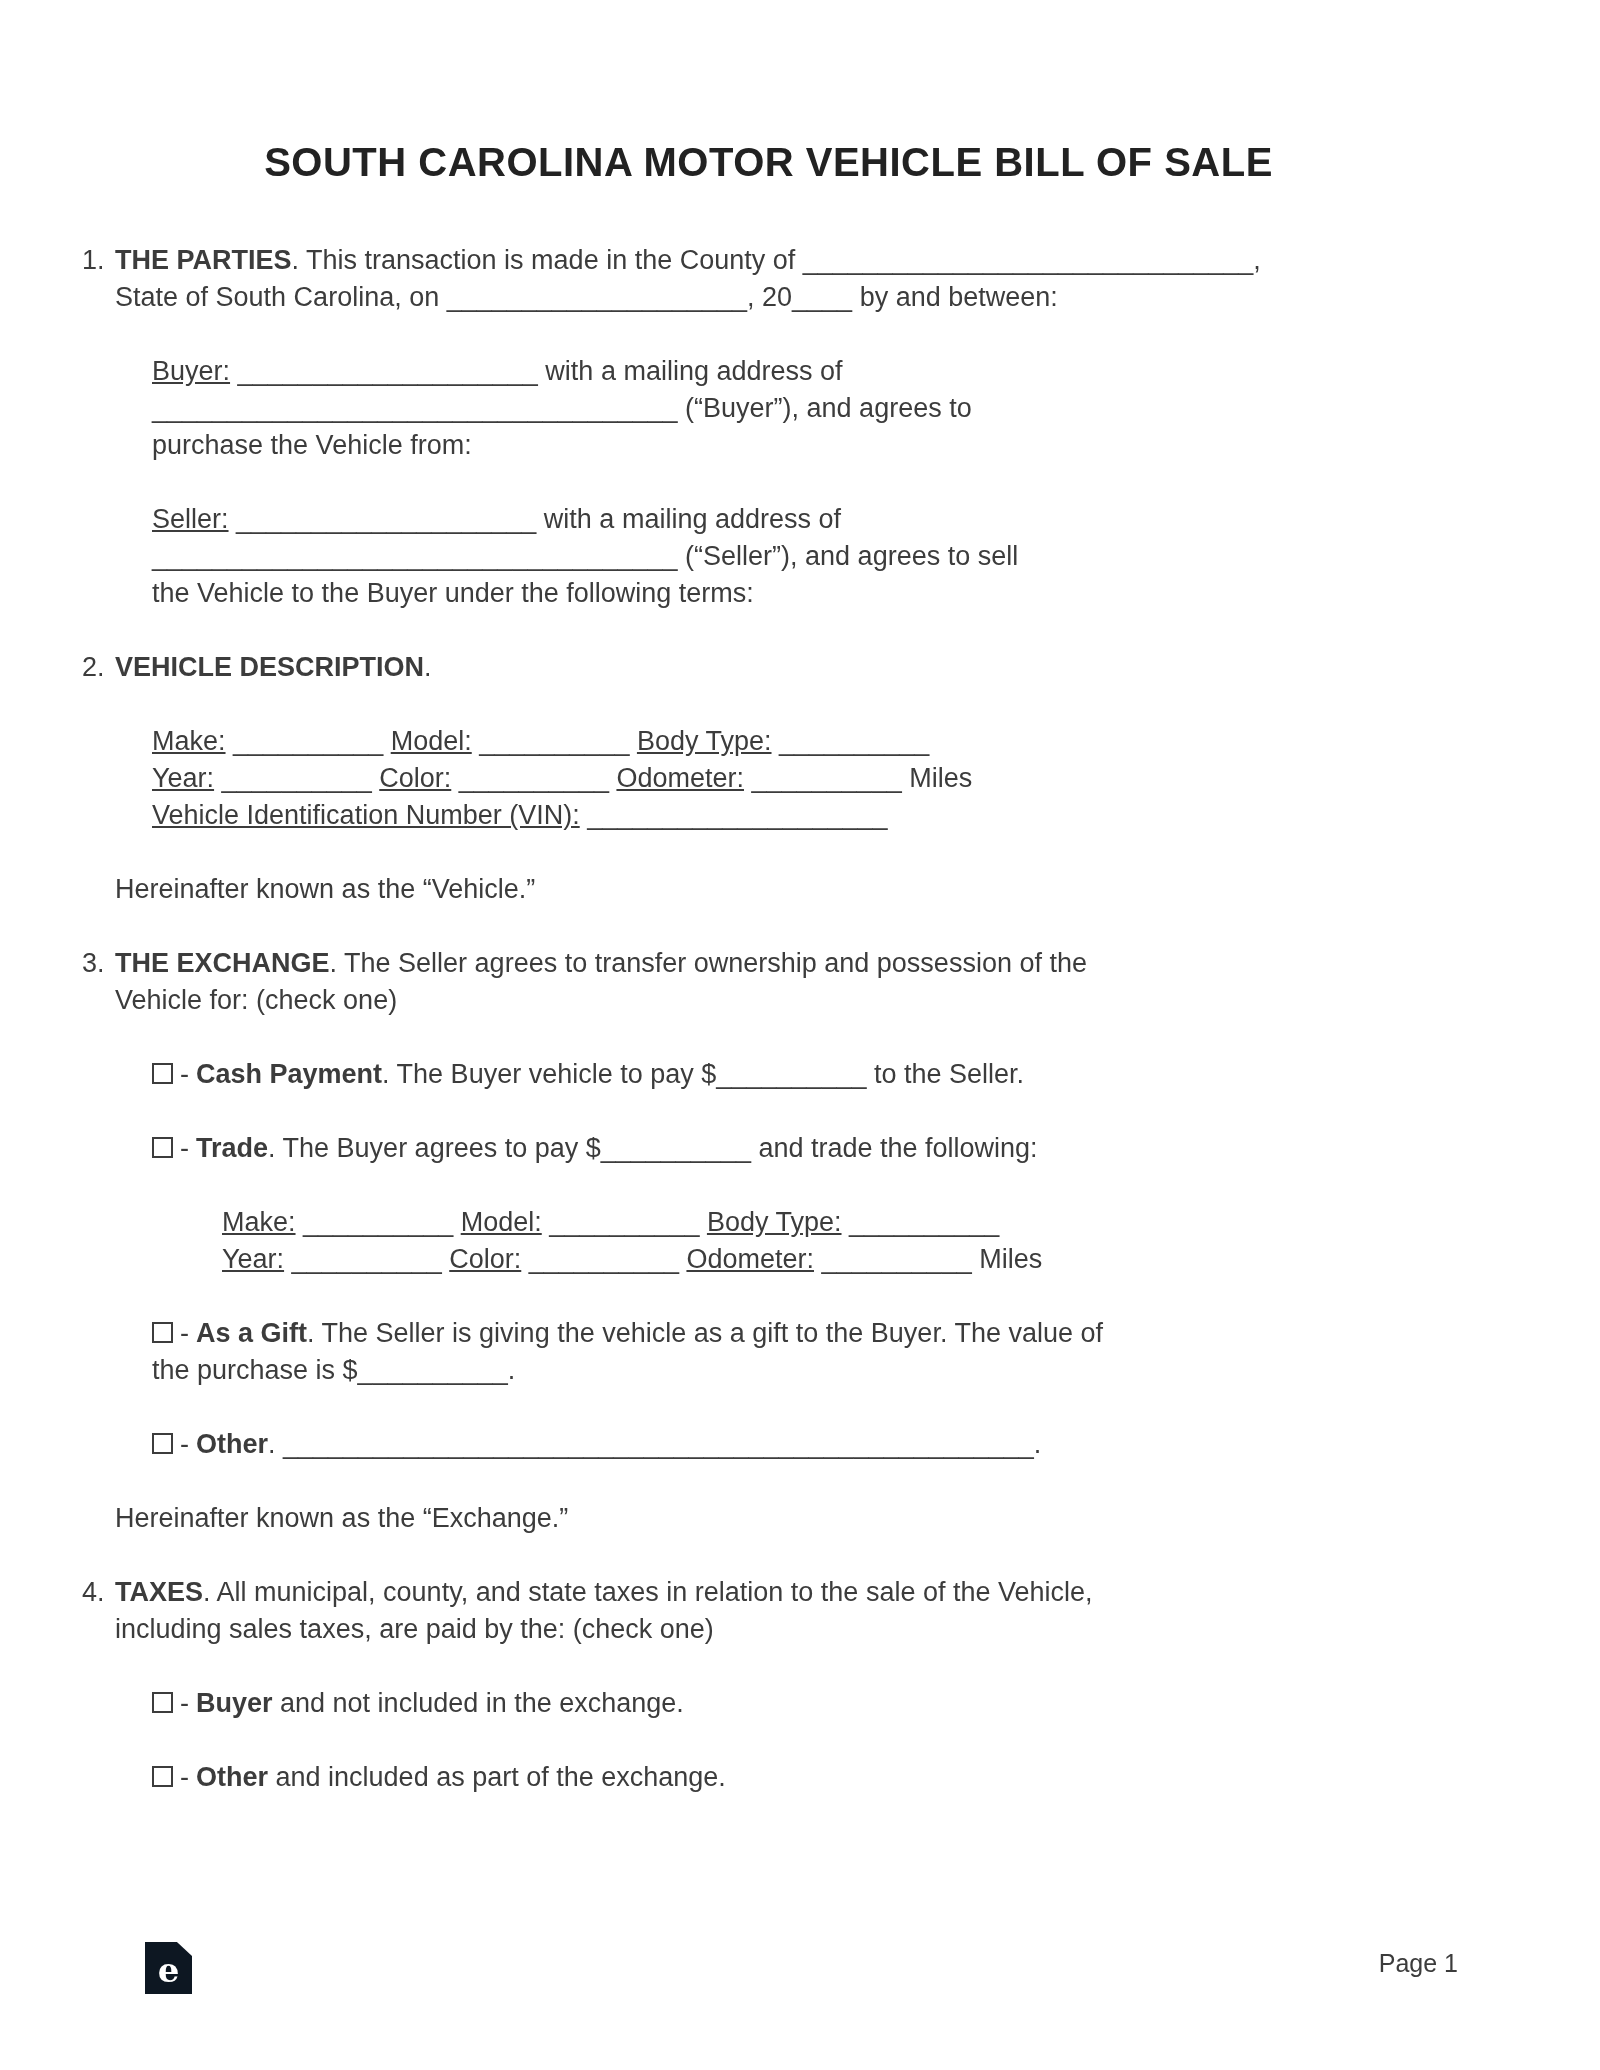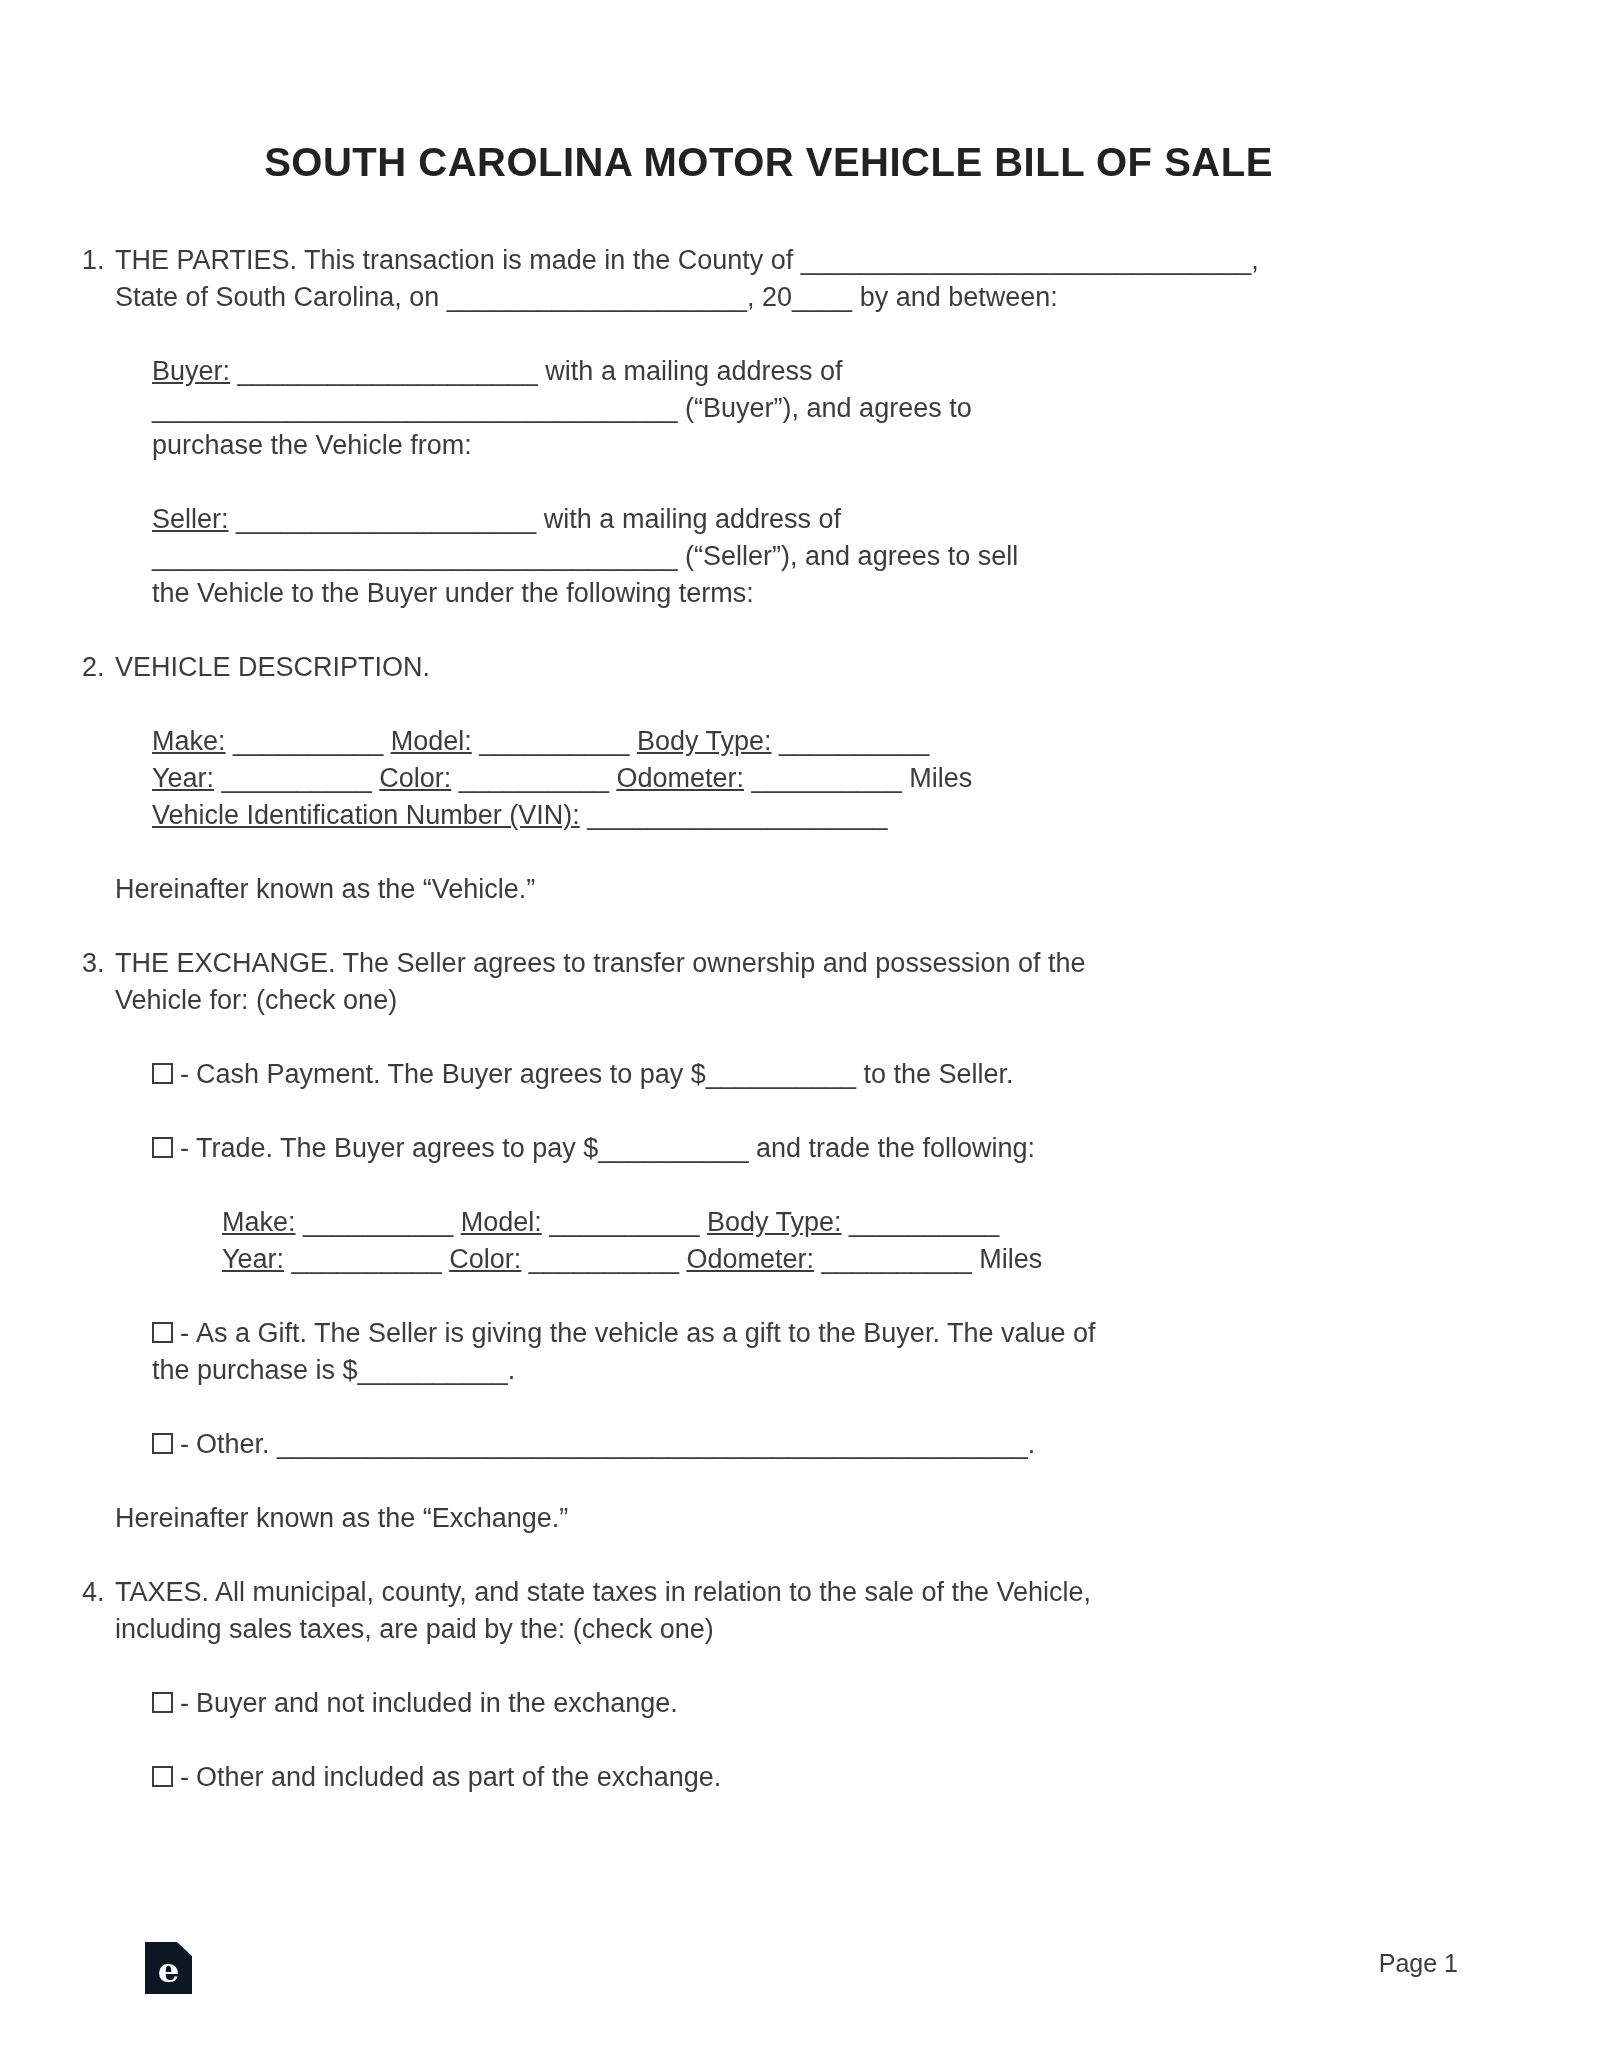--- a/index.html
+++ b/index.html
@@ -24,21 +24,21 @@
     font-weight: bold;
     color: #222222;
     letter-spacing: 0.5px;
   }
   .para { margin: 0 0 37px 0; }
   .line { white-space: nowrap; }
   .num { display: inline-block; width: 33px; }
   .cont { margin-left: 33px; }
   .indent1 { margin-left: 70px; }
   .indent2 { margin-left: 140px; }
-  .b { font-weight: normal; }
+  .b { font-weight: bold; }
   .ul { text-decoration: underline; }
   .checkbox {
     display: inline-block;
     width: 17px;
     height: 17px;
     border: 2px solid #3c3c3c;
     background: #ffffff;
     vertical-align: -1px;
     margin-right: 6px;
   }
@@ -106,21 +106,21 @@
   </div>
 
   <div class="para cont">Hereinafter known as the “Vehicle.”</div>
 
   <div class="para">
     <div class="line"><span class="num">3.</span><span class="b">THE EXCHANGE</span><span>. The Seller agrees to transfer ownership and possession of the</span></div>
     <div class="cont">Vehicle for: (check one)</div>
   </div>
 
   <div class="para indent1">
-    <span class="checkbox"></span><span class="dash">-</span><span class="b">Cash Payment</span><span>. The Buyer agrees to pay $__________ to the Seller.</span>
+    <span class="checkbox"></span><span class="dash">-</span><span class="b">Cash Payment</span><span>. The Buyer vehicle to pay $__________ to the Seller.</span>
   </div>
 
   <div class="para indent1">
     <span class="checkbox"></span><span class="dash">-</span><span class="b">Trade</span><span>. The Buyer agrees to pay $__________ and trade the following:</span>
   </div>
 
   <div class="para indent2">
     <div><span class="ul">Make:</span><span> __________ </span><span class="ul">Model:</span><span> __________ </span><span class="ul">Body Type:</span><span> __________</span></div>
     <div><span class="ul">Year:</span><span> __________ </span><span class="ul">Color:</span><span> __________ </span><span class="ul">Odometer:</span><span> __________ </span><span>Miles</span></div>
   </div>

